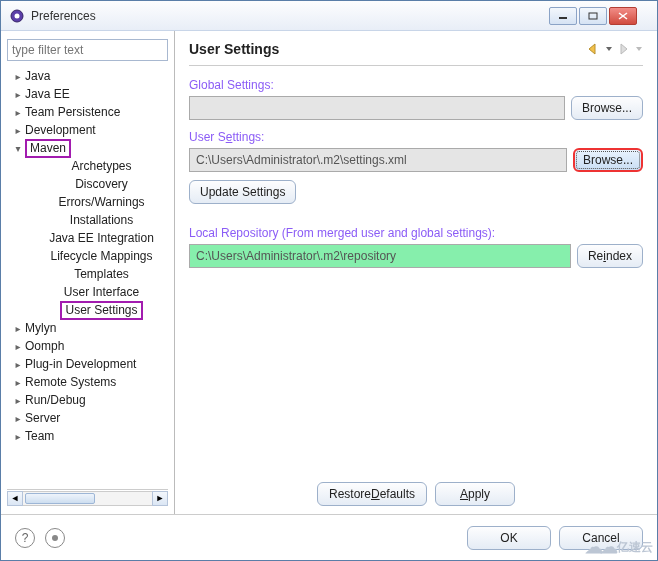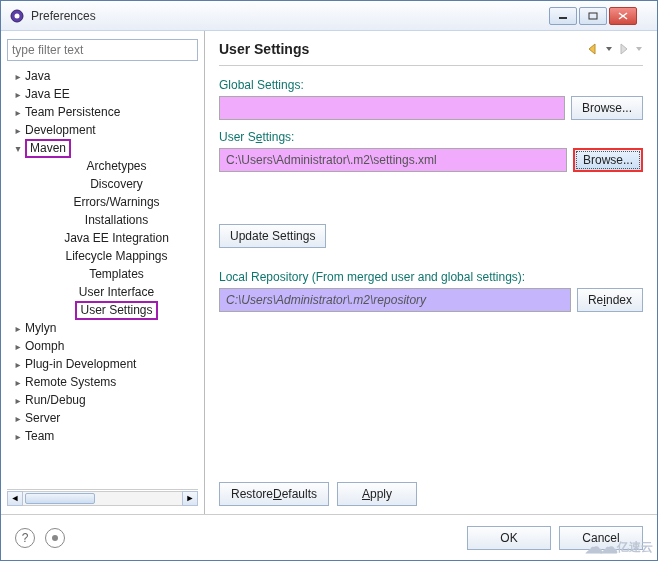--- a/index.html
+++ b/index.html
@@ -5,46 +5,46 @@
 * { box-sizing: border-box; font-family: Tahoma, "Segoe UI", sans-serif; font-size: 12px; }
 body { margin: 0; background: #fff; }
 .window { width: 658px; height: 561px; border: 1px solid #5a7ea8; background: #fff; position: relative; }
 .titlebar { height: 30px; background: linear-gradient(#fdfdfe,#e8eef7); border-bottom: 1px solid #c8d5e8; display: flex; align-items: center; padding: 0 20px 0 8px; }
 .titlebar .icon { width: 16px; height: 16px; margin-right: 6px; display:inline-flex; align-items:center; justify-content:center; }
 .titlebar .title { flex: 1; color: #333; }
 .winbtns { display: flex; gap: 2px; }
 .winbtn { width: 28px; height: 18px; border: 1px solid #8ba3c6; border-radius: 2px; background: linear-gradient(#f3f7fc,#d6e3f4); display:flex; align-items:center; justify-content:center; font-size:10px; }
 .winbtn.close { background: linear-gradient(#f28d87,#d14b3f); border-color:#b23e33; color:#fff; }
 .content { display: flex; height: calc(100% - 30px - 46px); }
-.leftpane { width: 204px; border-right: 1px solid #bbb; padding: 8px 6px; display:flex; flex-direction:column; }
+.leftpane { width: 174px; border-right: 1px solid #bbb; padding: 8px 6px; display:flex; flex-direction:column; }
 .filterbox { width: 100%; height: 22px; border: 1px solid #a8b8d0; padding: 2px 4px; color: #888; margin-bottom: 6px; }
 .tree { flex:1; overflow: hidden; font-size: 12px; color: #222; }
 .tree-row { display: flex; align-items: center; height: 18px; white-space: nowrap; padding-left: 4px; }
 .tw { width: 14px; display:inline-flex; align-items:center; justify-content:center; color:#666; font-size:10px; }
 .lvl1 { padding-left: 4px; }
 .lvl2 { padding-left: 28px; justify-content: center; }
 .hl { border: 2px solid #a21caf; padding: 0 3px; line-height: 15px; }
 .hscroll { height: 17px; border-top:1px solid #ccc; margin-top:4px; display:flex; align-items:center; }
 .hscroll .arrow { width:16px; height:15px; border:1px solid #b5c4da; background:linear-gradient(#f3f7fc,#dbe6f4); display:flex; align-items:center; justify-content:center; font-size:9px; }
 .hscroll .track { flex:1; height:15px; border:1px solid #ccc; border-left:none; border-right:none; position:relative; background:#f4f4f4; }
 .hscroll .thumb { position:absolute; left:2px; top:1px; width:70px; height:11px; background:linear-gradient(#eef4fb,#cedef0); border:1px solid #9db6d6; border-radius:2px; }
 .rightpane { flex:1; padding: 10px 14px 8px 14px; display:flex; flex-direction:column; }
 .header { display:flex; align-items:center; border-bottom:1px solid #ccc; padding-bottom:8px; margin-bottom:10px; }
 .header h1 { font-size: 14px; font-weight: bold; margin:0; flex:1; color:#222; }
 .navarrows { display:flex; gap:4px; align-items:center; }
 .navarrows svg { display:block; }
-.lbl { color:#0f766e; margin: 2px 0 4px 0; }
+.lbl { color:#8b5cf6; margin: 2px 0 4px 0; }
 .lbl u { text-decoration: underline; }
 .fieldrow { display:flex; gap:6px; align-items:center; margin-bottom:8px; }
-.textfield { flex:1; height:24px; border:1px solid #aaa; padding:3px 6px; background:#f0abfc; color:#555; }
-.btn { height:24px; padding:0 10px; border:1px solid #9db0ca; background:linear-gradient(#fdfdfe,#e5ecf5); border-radius:0; color:#222; display:inline-flex; align-items:center; justify-content:center; }
+.textfield { flex:1; height:24px; border:1px solid #aaa; padding:3px 6px; background:#e5e5e5; color:#555; }
+.btn { height:24px; padding:0 10px; border:1px solid #9db0ca; background:linear-gradient(#fdfdfe,#e5ecf5); border-radius:6px; color:#222; display:inline-flex; align-items:center; justify-content:center; }
 .btn u { text-decoration: underline; }
 .btn.hl { border:2px solid #e33; outline:1px dotted #555; outline-offset:-4px; background:linear-gradient(#eaf3fd,#c9def4); padding:0 8px; }
 .spacer { flex:1; }
-.btnrow-right { display:flex; justify-content:flex-start; gap:8px; padding-top:10px; border-top: none; }
+.btnrow-right { display:flex; justify-content:center; gap:8px; padding-top:10px; border-top: none; }
 .footer { height:46px; border-top:1px solid #ccc; display:flex; align-items:center; padding:0 14px; gap:8px; }
 .footer .icons { display:flex; gap:10px; }
 .circ { width:20px; height:20px; border:1px solid #888; border-radius:50%; display:flex; align-items:center; justify-content:center; color:#666; }
 .watermark { position:absolute; right:4px; bottom:2px; font-size:14px; color:#bcc6d4; font-weight:bold; display:flex; align-items:center; gap:2px; pointer-events:none; }
 .watermark .clouds { font-size:18px; letter-spacing:-3px; }
 </style>
 </head>
 <body>
 
 <div class="window">
@@ -197,27 +197,27 @@
         <input class="textfield" value="" style="">
         <button class="btn">Browse...</button>
       </div>
 
       <div class="lbl"><span>User S</span><u>e</u><span>ttings:</span></div>
       <div class="fieldrow">
         <input class="textfield" value="C:\Users\Administrator\.m2\settings.xml" style="">
         <button class="btn hl">Browse...</button>
       </div>
 
-      <div style="margin-bottom:20px;margin-top:44px;">
+      <div style="margin-bottom:20px;">
         <button class="btn">Update Settings</button>
       </div>
 
       <div class="lbl">Local Repository (From merged user and global settings):</div>
       <div class="fieldrow">
-        <input class="textfield" style="background: #c4b5fd; font-style: italic;" readonly="" value="C:\Users\Administrator\.m2\repository">
+        <input class="textfield" style="background: #86efac;" readonly="" value="C:\Users\Administrator\.m2\repository">
         <button class="btn">
             <span>Re</span>
             <u>i</u>
             <span>ndex</span>
           </button>
       </div>
 
       <div class="spacer"></div>
       <div class="btnrow-right">
         <button class="btn" style="min-width:110px;">

